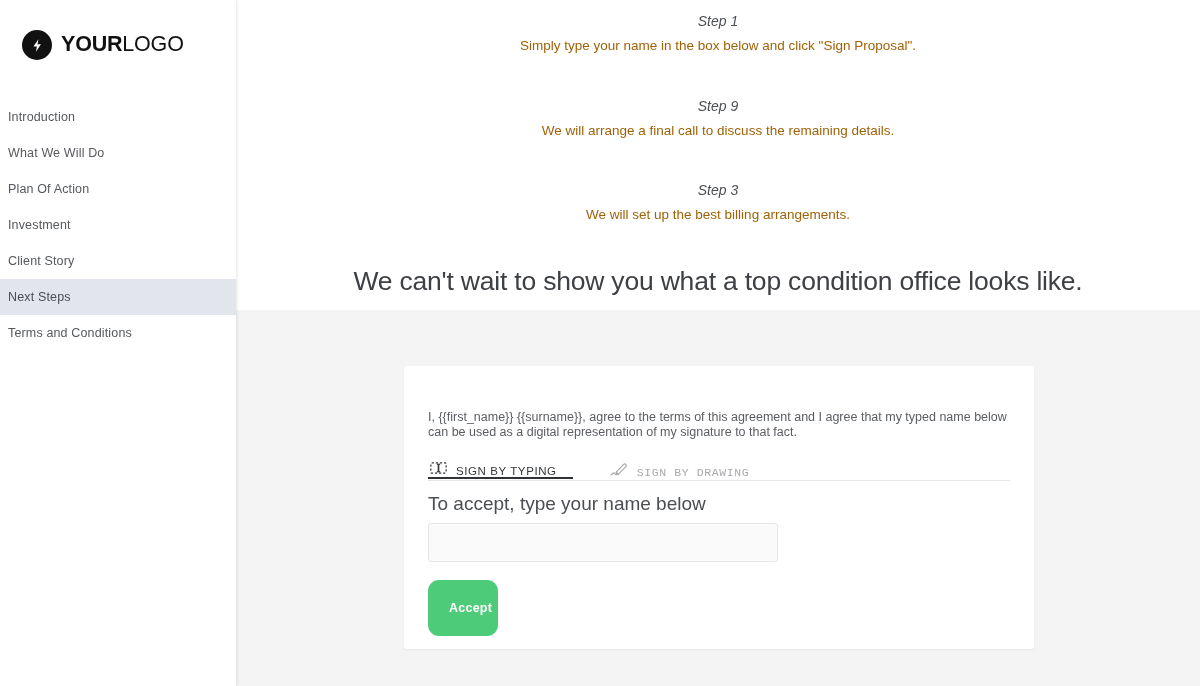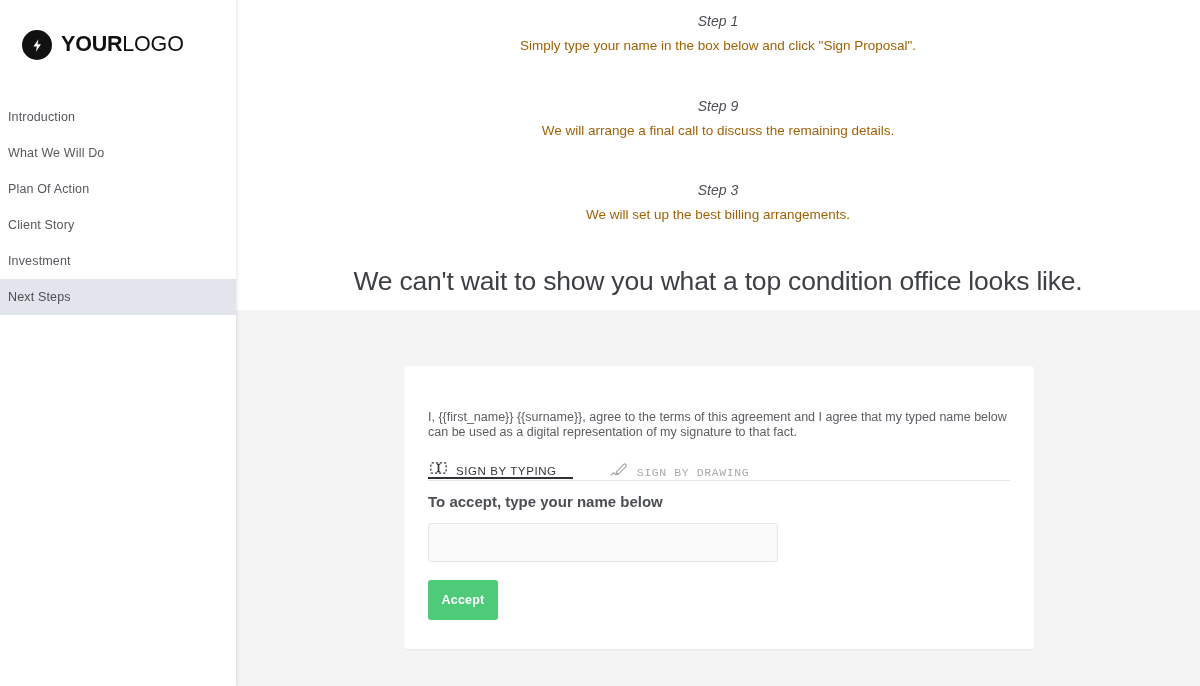--- a/index.html
+++ b/index.html
@@ -191,23 +191,23 @@
   .tab.active .tab-label { color: #34373b; }
   .tab.active .tab-icon svg { stroke: #34373b; fill: none; }
   .tab.inactive { margin-left: 36px; }
   .tab.inactive .tab-label { color: #a6a9ad; font-family: Liberation Mono, monospace; }
   .tab.inactive .tab-icon svg { stroke: #a6a9ad; fill: none; }
 
   .accept-label {
     position: absolute;
     left: 24px;
     top: 127px;
-    font-size: 15px;
+    font-size: 19px;
     color: #4b4e53;
-    font-weight: 700;
+    font-weight: 400;
     text-align: center;
   }
   .name-input {
     position: absolute;
     left: 24px;
     top: 157px;
     width: 350px;
     height: 39px;
     box-sizing: border-box;
     background: #fafafa;
@@ -217,30 +217,31 @@
     font-size: 13px;
     color: #4b4e53;
     padding: 0 10px;
     outline: none;
   }
   .accept-btn {
     position: absolute;
     left: 24px;
     top: 214px;
     width: 70px;
-    height: 40px;
+    height: 56px;
     background: #4ecb79;
     border: none;
-    border-radius: 3px;
+    border-radius: 11px;
     color: #ffffff;
     font-family: "Liberation Sans", sans-serif;
     font-size: 12.5px;
     font-weight: 700;
     letter-spacing: 0.2px;
     cursor: pointer;
+    text-align: right;
   }
 </style>
 </head>
 <body>
 
 <div class="app">
 
   <aside class="sidebar">
 
     <div class="logo-row">
@@ -258,27 +259,30 @@
       <div class="nav-item">
         <span>Introduction</span>
       </div>
       <div class="nav-item">
         <span>What We Will Do</span>
       </div>
       <div class="nav-item">
         <span>Plan Of Action</span>
       </div>
       <div class="nav-item">
+        <span>Investment</span>
+      </div>
+      <div class="nav-item">
         <span>Client Story</span>
-      </div>
-      <div class="nav-item">
-        <span>Investment</span>
       </div>
       <div class="nav-item active">
         <span>Next Steps</span>
+      </div>
+      <div class="nav-item">
+        <span>Terms and Conditions</span>
       </div>
     </nav>
 
   </aside>
 
   <main class="main">
 
     <section class="content-top">
       <div class="steps">
 

